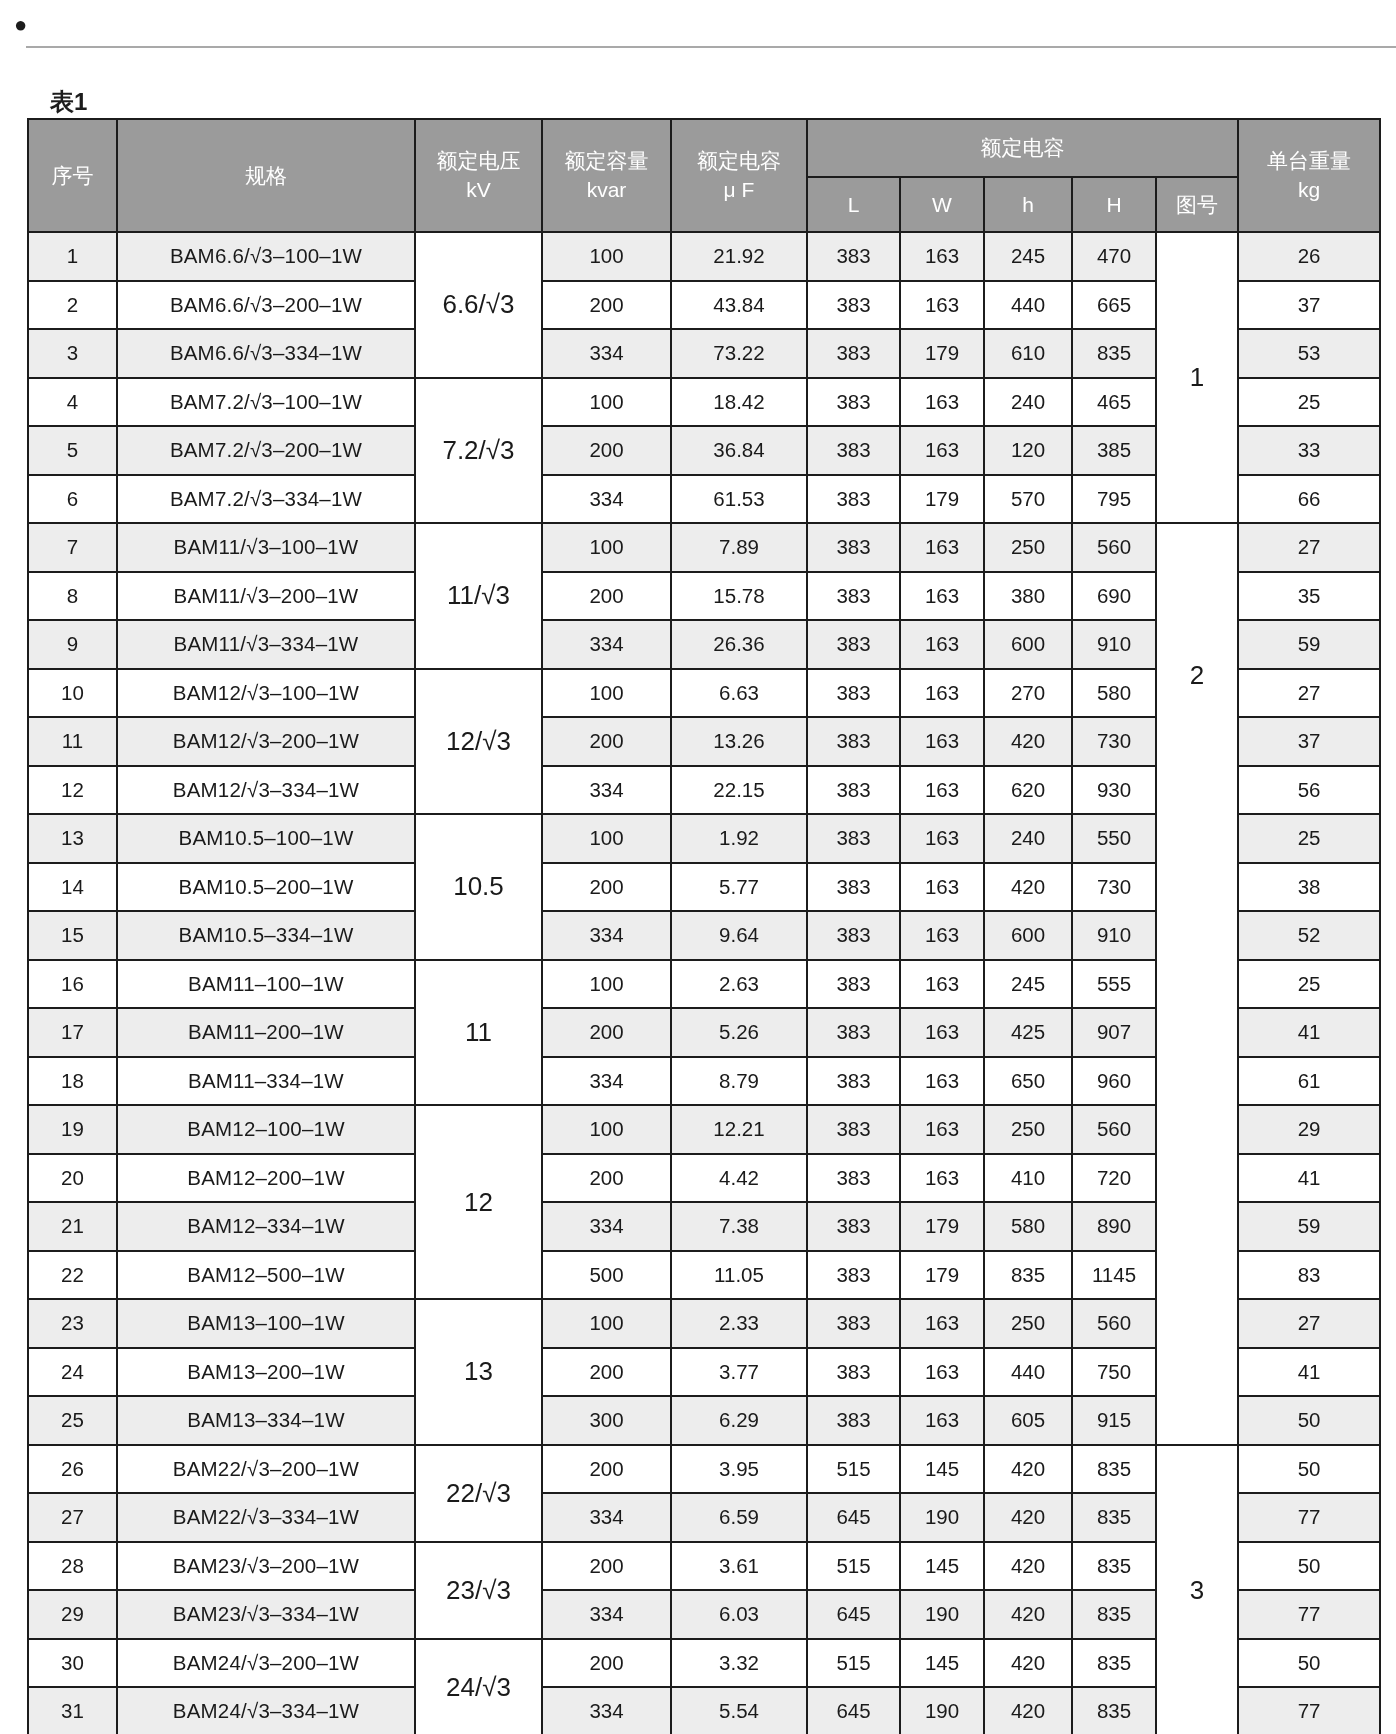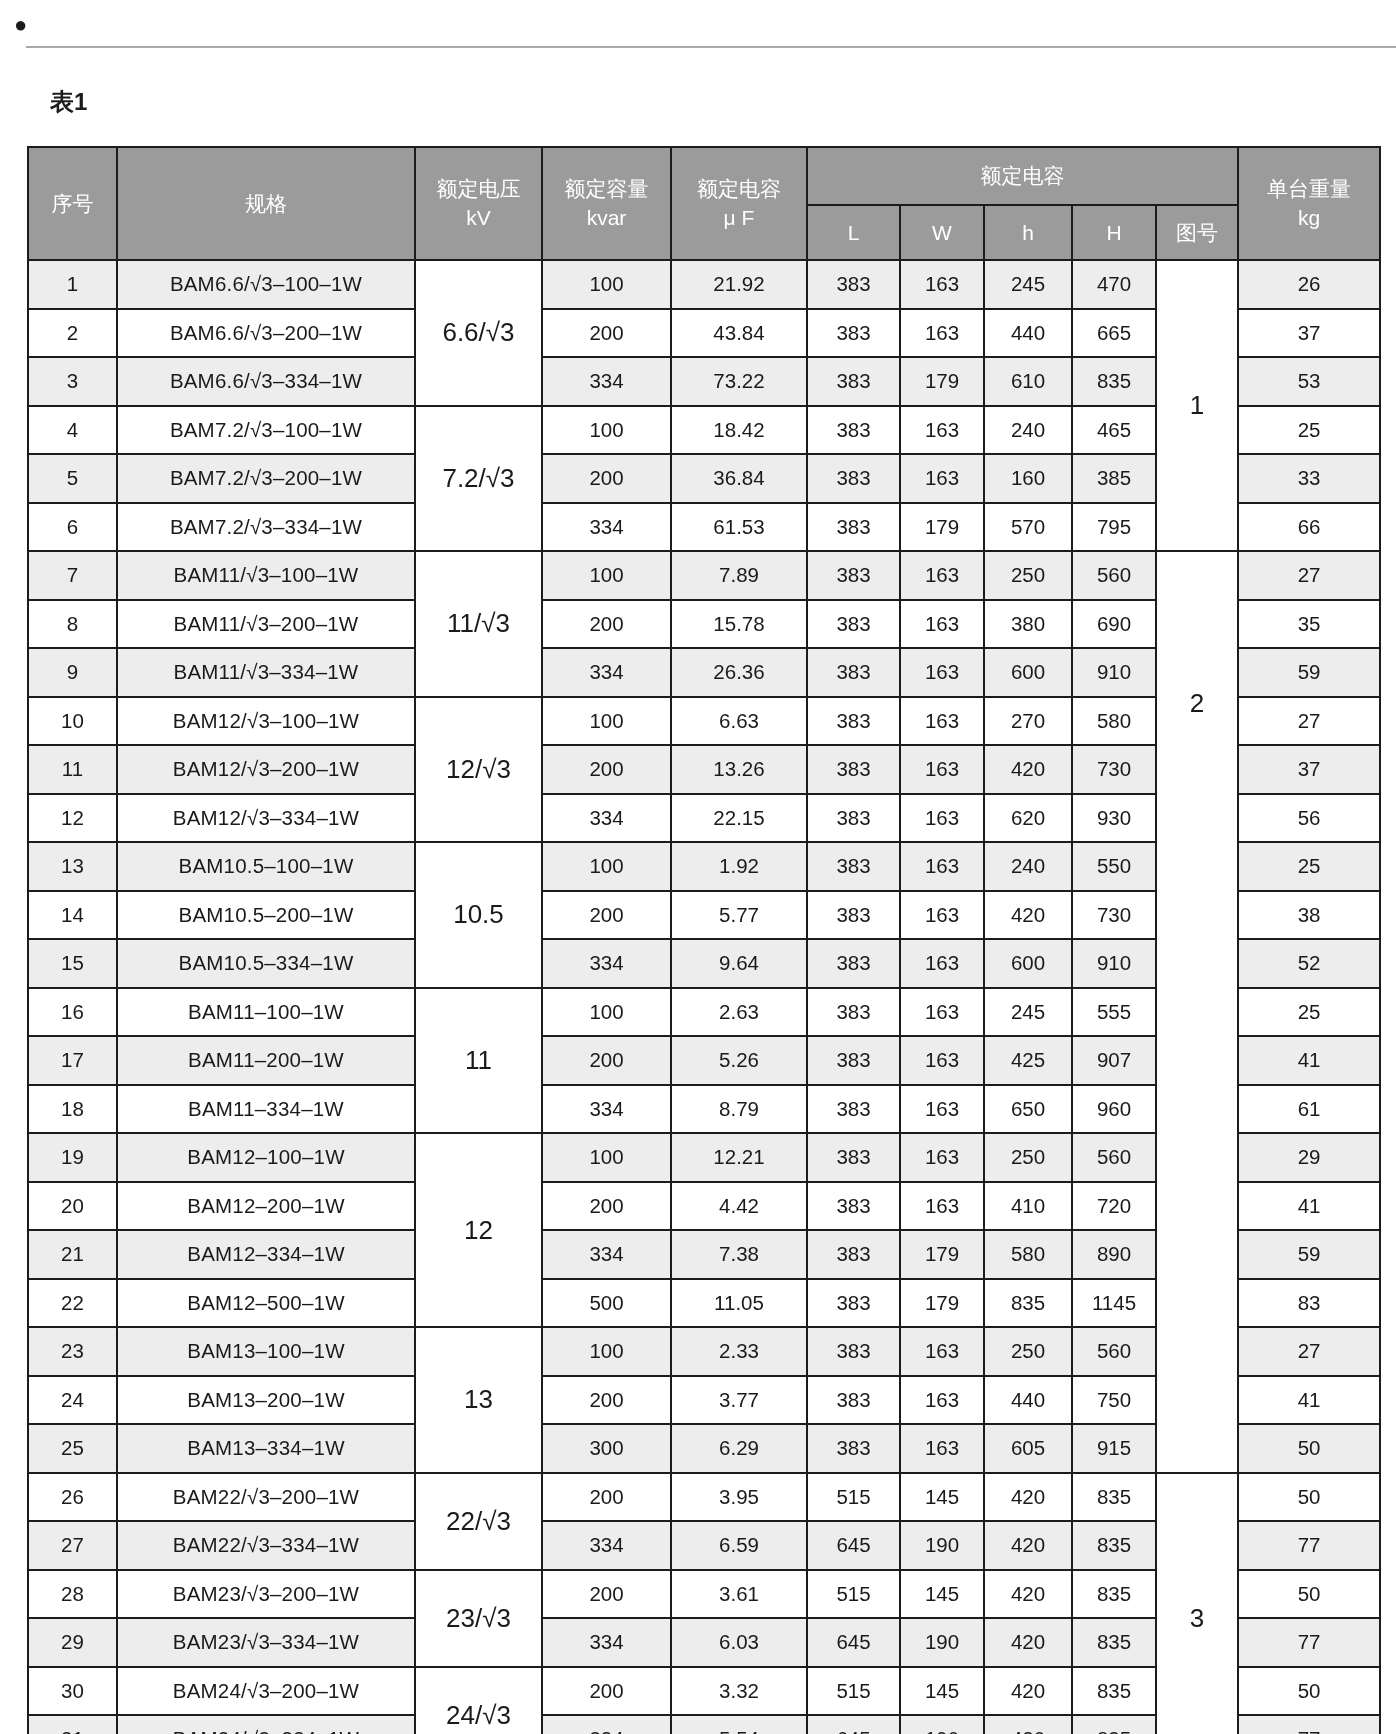--- a/index.html
+++ b/index.html
@@ -12,21 +12,21 @@
   .title-wrap{padding:14px 0 0 14px;}
   .doc-title{
     font-size:29px;font-weight:bold;letter-spacing:1px;
     display:flex;align-items:center;gap:10px;color:#1c1c1c;
   }
   .bullet{font-size:22px;line-height:1;}
   .title-rule{
     margin:10px 0 0 12px;width:1374px;border-bottom:2px solid #a9a9a9;
   }
   .table-label{
-    margin:38px 0 28px 50px;font-size:24px;font-weight:bold;color:#1c1c1c;
+    margin:38px 0 0 50px;font-size:24px;font-weight:bold;color:#1c1c1c;
   }
   table.params{
     border-collapse:collapse;table-layout:fixed;
     margin-left:27px;width:1352px;
   }
   table.params th,table.params td{
     border:2px solid #1c1c1c;
     text-align:center;vertical-align:middle;
     overflow:hidden;white-space:nowrap;
   }
@@ -40,21 +40,21 @@
   thead .two-line{line-height:1.35;}
   tbody td{
     font-size:20.5px;height:46.5px;padding:0;
     background:#ffffff;
   }
   tbody tr:nth-child(odd) td{background:#ededed;}
   tbody td.span-cell{background:#ffffff !important;font-size:26px;}
   tbody td.fig-top{
     vertical-align:top;padding-top:136px;
   }
-  tbody td.spec-cell{letter-spacing:0.2px;border-radius:7px;}
+  tbody td.spec-cell{letter-spacing:0.2px;}
 </style>
 </head>
 <body>
 
 <div class="title-wrap">
   <div class="doc-title">
     <span class="bullet">●</span>
   </div>
   <div class="title-rule"></div>
 </div>
@@ -161,21 +161,21 @@
         <td>465</td>
         <td>25</td>
       </tr>
       <tr>
         <td>5</td>
         <td class="spec-cell">BAM7.2/√3–200–1W</td>
         <td>200</td>
         <td>36.84</td>
         <td>383</td>
         <td>163</td>
-        <td>160</td>
+        <td>120</td>
         <td>385</td>
         <td>33</td>
       </tr>
       <tr>
         <td>6</td>
         <td class="spec-cell">BAM7.2/√3–334–1W</td>
         <td>334</td>
         <td>61.53</td>
         <td>383</td>
         <td>179</td>

